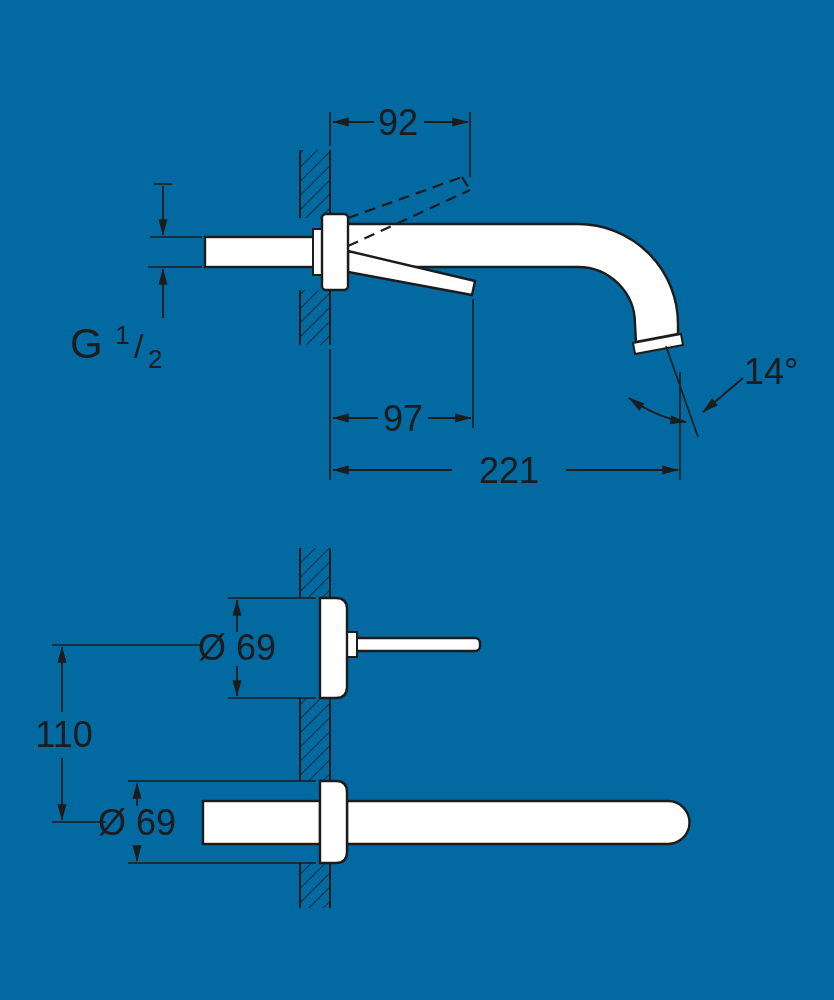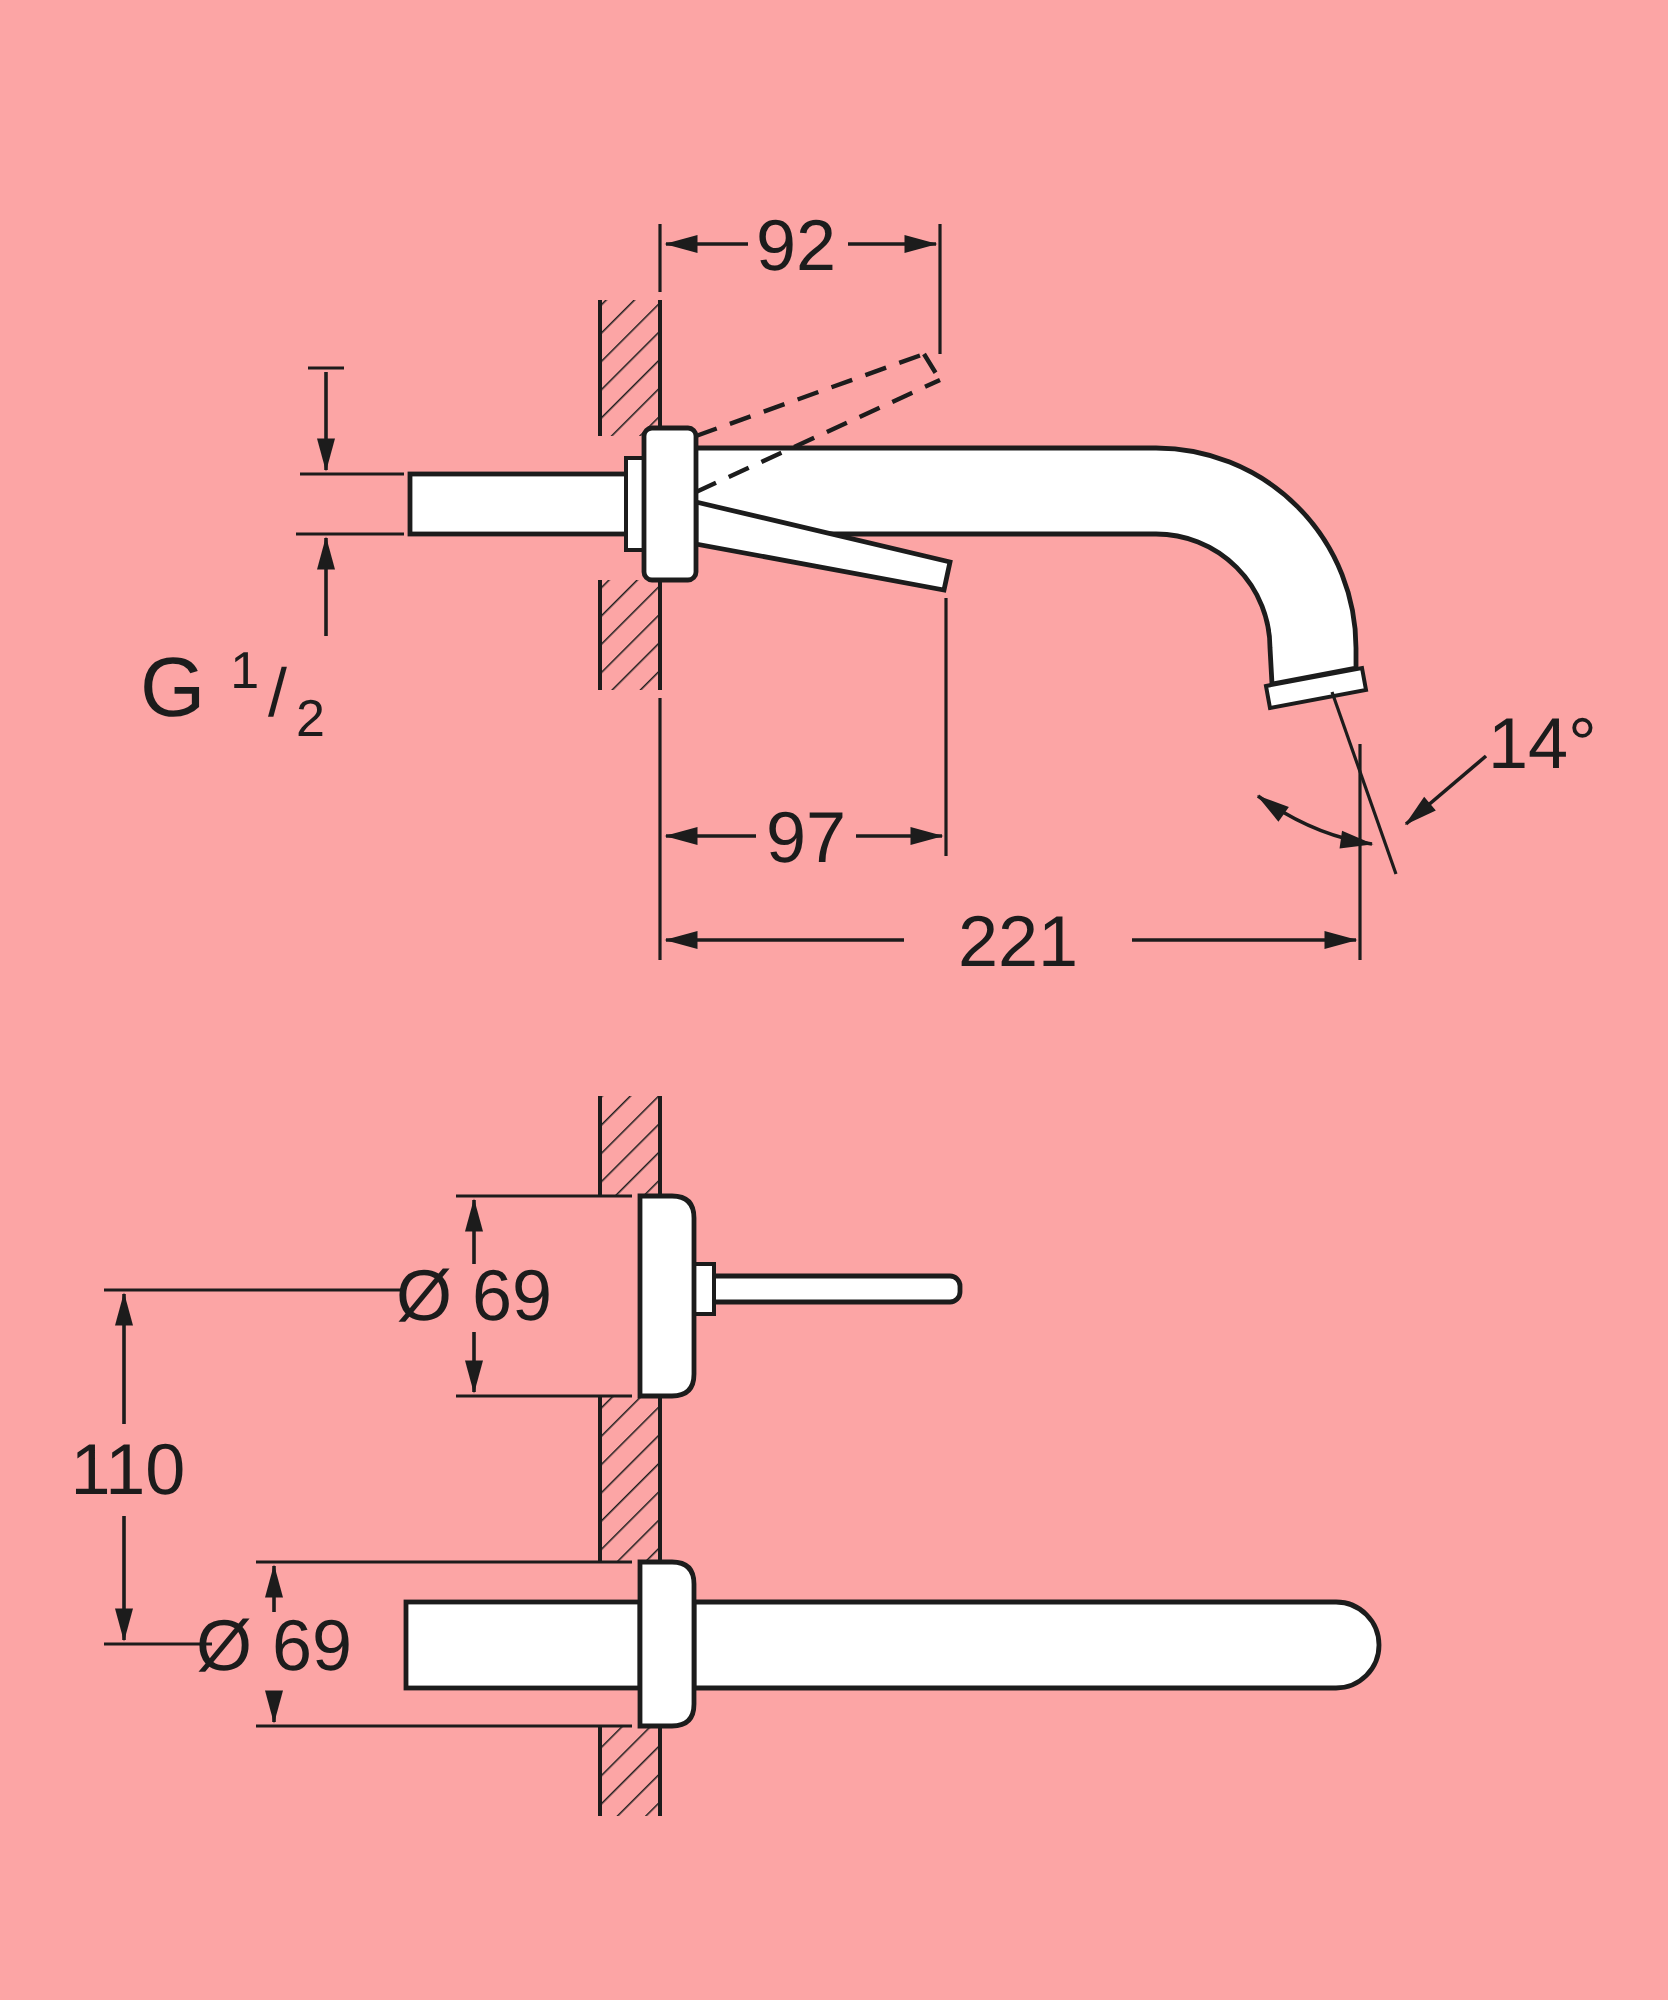--- a/index.html
+++ b/index.html
@@ -7,21 +7,21 @@
     padding: 0;
     background: #ffffff;
     width: 834px;
     height: 1000px;
     font-family: "Liberation Sans", sans-serif;
   }
   .stage {
     position: relative;
     width: 834px;
     height: 1000px;
-    background: #fca5a5;
+    background: #0369a1;
     overflow: hidden;
   }
   svg { display: block; }
   svg text {
     font-family: "Liberation Sans", sans-serif;
     fill: #1c1c1c;
   }
   .dim-text  { font-size: 36px; }
   .dim-line  { stroke: #1c1c1c; stroke-width: 1.8; fill: none; }
   .ext-line  { stroke: #1c1c1c; stroke-width: 1.6; fill: none; }

